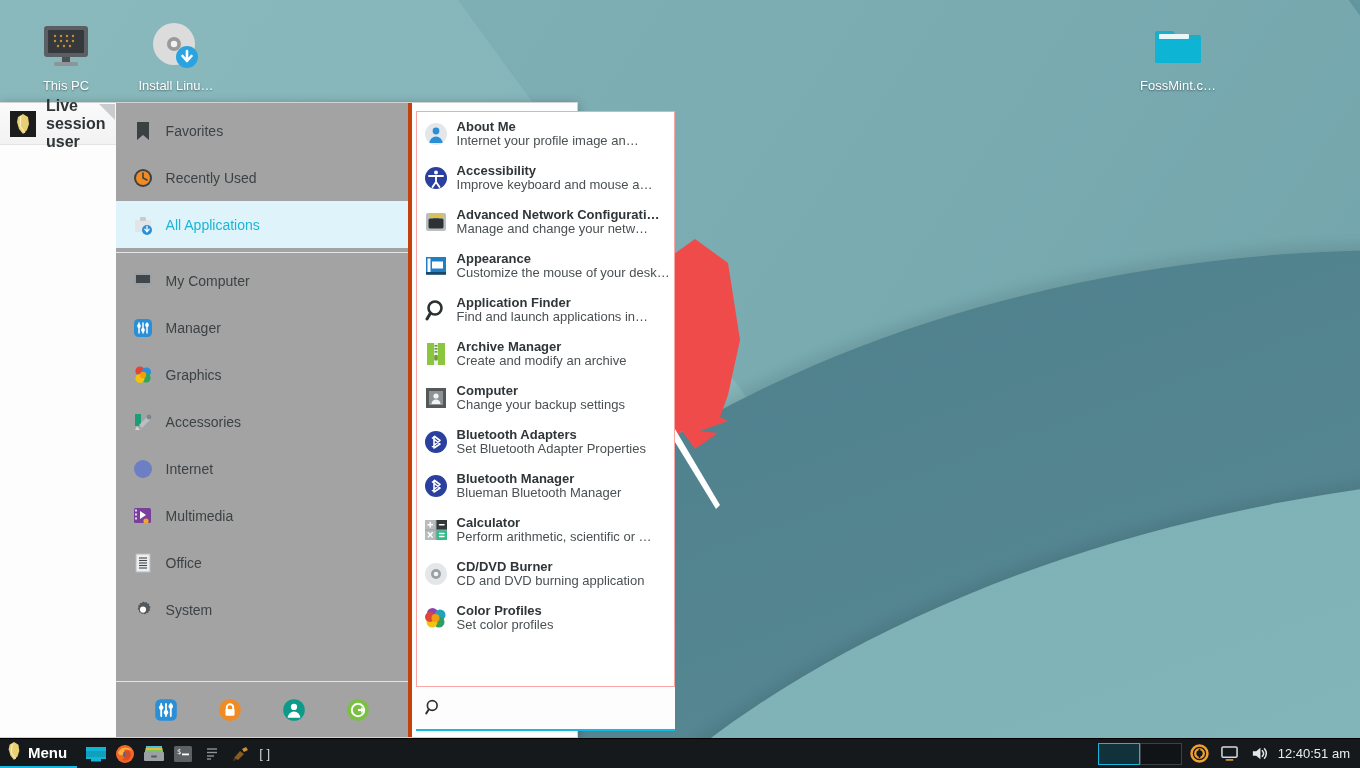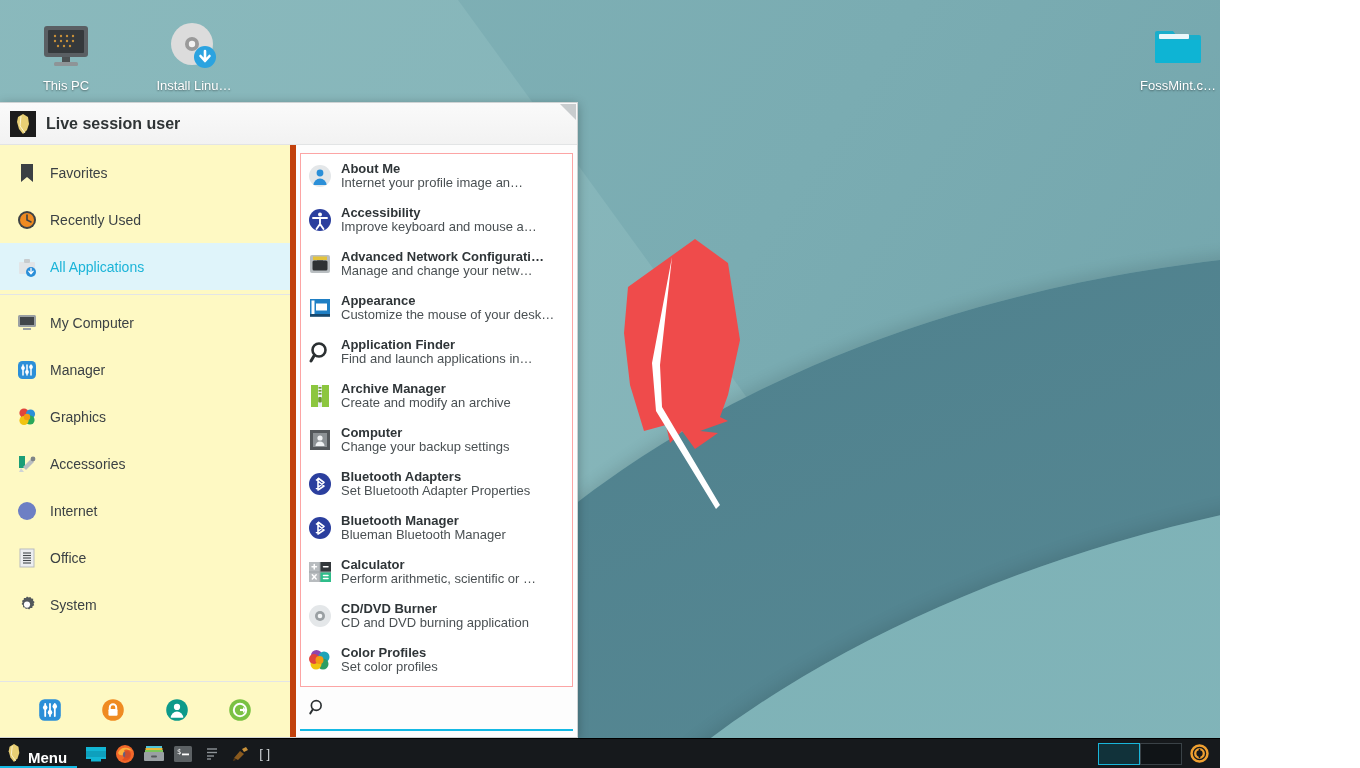--- a/index.html
+++ b/index.html
@@ -3,21 +3,21 @@
 <meta charset="utf-8">
 <style>
   * { box-sizing: border-box; margin: 0; padding: 0; }
   html, body {
     width: 1360px; height: 768px; overflow: hidden;
     font-family: "Liberation Sans", sans-serif;
   }
 
   
   #desktop {
-    position: relative; width: 1220px; height: 768px;
+    position: relative; width: 1360px; height: 768px;
     background: #6fa8ad;
     overflow: hidden;
   }
   .wall-base {
     position:absolute; inset:0;
     background: linear-gradient(135deg,#79b0b4 0%, #6ba1a8 45%, #5d939c 100%);
   }
   .wall-band {
     position: absolute;
     border-radius: 50%;
@@ -64,32 +64,32 @@
     position: absolute; width: 96px; text-align: center;
     color: #fff; font-size: 13px; user-select: none;
   }
   .desk-icon .glyph { height: 60px; display:flex; align-items:center; justify-content:center; }
   .desk-icon .lbl {
     display:block; margin-top: 2px; line-height: 16px;
     text-shadow: 0 1px 2px rgba(0,0,0,.45);
     white-space: nowrap; overflow: hidden;
   }
   #icon-thispc  { left: 18px;   top: 16px; }
-  #icon-install { left: 146px;  top: 16px; }
+  #icon-install { left: 128px;  top: 16px; }
   #icon-folder  { left: 1130px; top: 16px; }
 
   
   #whisker {
     position: absolute; left: 0; top: 102px;
     width: 578px; height: 636px;
     background: #fdfdfd;
     border: 1px solid #cfd3d4;
     border-left: none;
     box-shadow: 0 2px 10px rgba(0,0,0,.28);
-    display: flex; flex-direction: column;
+    display: flex; flex-direction: row;
     font-size: 13px;
   }
   #whisker-header {
     height: 42px; flex: 0 0 42px;
     display: flex; align-items: center; gap: 10px;
     padding: 0 10px;
     background: linear-gradient(#fafafa,#f2f2f2);
     border-bottom: 1px solid #e2e4e5;
     position: relative;
   }
@@ -103,23 +103,23 @@
     position:absolute; right: 1px; top: 1px;
     width: 0; height: 0;
     border-top: 16px solid #c8ccce;
     border-left: 16px solid transparent;
   }
   #whisker-body { flex: 1 1 auto; display: flex; min-height: 0; }
 
   
   #categories {
     width: 296px; flex: 0 0 296px;
-    border-right: 6px solid #c2410c;
+    border-right: 4px solid #c2410c;
     display: flex; flex-direction: column;
-    background: #fef9c3;
+    background: #a3a3a3;
     padding-top: 4px;
     text-align: center;
   }
   .cat {
     display: flex; align-items: center; gap: 12px;
     height: 47px; padding: 0 0 0 16px;
     color: #3c4245; font-size: 14px;
     cursor: default;
   }
   .cat .ci { width: 22px; height:22px; flex:0 0 22px; display:flex; align-items:center; justify-content:center; }
@@ -169,21 +169,21 @@
   
   #taskbar {
     position: absolute; left: 0; bottom: 0;
     width: 1360px; height: 30px;
     background: #16191c;
     display: flex; align-items: center;
     color: #e6e8ea; font-size: 13px;
     border-top: 1px solid #000;
   }
   #menu-button {
-    display: flex; align-items: flex-end; gap: 6px;
+    display: flex; align-items: center; gap: 6px;
     height: 30px; padding: 0 10px 0 6px;
     border-bottom: 3px solid #14b9e4;
     font-weight: bold; font-size: 15px; color: #fff;
     cursor: pointer;
   }
   #launchers { display: flex; align-items: center; gap: 7px; padding-left: 8px; }
   .launcher { width: 22px; height: 22px; display:flex; align-items:center; justify-content:center; cursor:pointer; }
   #tasklist-spacer { flex: 1 1 auto; }
   #pager { display: flex; gap: 0; margin-right: 8px; }
   .ws { width: 42px; height: 22px; background: #101417; border: 1px solid #3a4247; }
@@ -365,20 +365,35 @@
           <span class="ci">
             <svg width="20" height="20" viewBox="0 0 20 20">
               <circle cx="10" cy="10" r="9" fill="#6d7fc4"></circle>
               <path d="M14 6 L8 12 L6 14 L12 8 Z" fill="#f2f4f7"></path>
               <path d="M14 6 L12 8 L8 12 Z" fill="#e0453c"></path>
             </svg>
           </span>
           <span>Internet</span>
         </div>
 
+        <div class="cat">
+          <span class="ci">
+            <svg width="20" height="20" viewBox="0 0 20 20">
+              <rect x="1" y="2" width="17" height="15" rx="1.5" fill="#7a3f9d"></rect>
+              <g fill="#e8d6f2">
+                <rect x="2" y="3.5" width="2" height="2"></rect>
+                  <rect x="2" y="7.5" width="2" height="2"></rect>
+                <rect x="2" y="11.5" width="2" height="2"></rect>
+              </g>
+              <path d="M7 5 L13 9 L7 13 Z" fill="#fff"></path>
+              <circle cx="13" cy="15" r="2.6" fill="#f5a623"></circle>
+            </svg>
+          </span>
+          <span>Multimedia</span>
+        </div>
 
         <div class="cat">
           <span class="ci">
             <svg width="18" height="20" viewBox="0 0 18 20">
               <rect x="2" y="1" width="14" height="18" fill="#eceef0" stroke="#b7bbbe"></rect>
               <g stroke="#43484b" stroke-width="1.1">
                 <path d="M5 5 h8"></path>
                   <path d="M5 7.5 h8"></path>
                   <path d="M5 10 h8"></path>
                   <path d="M5 12.5 h8"></path>

